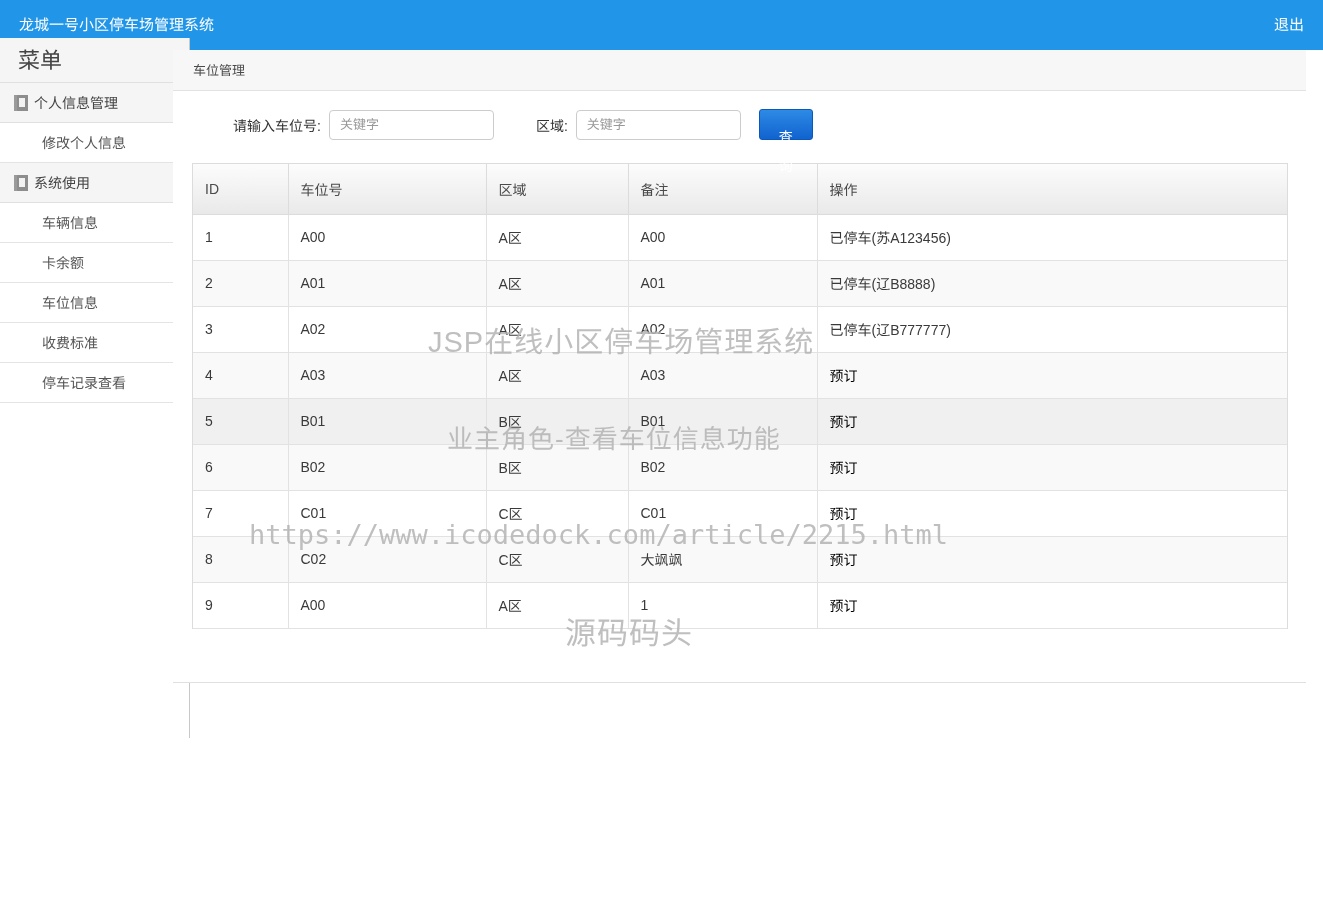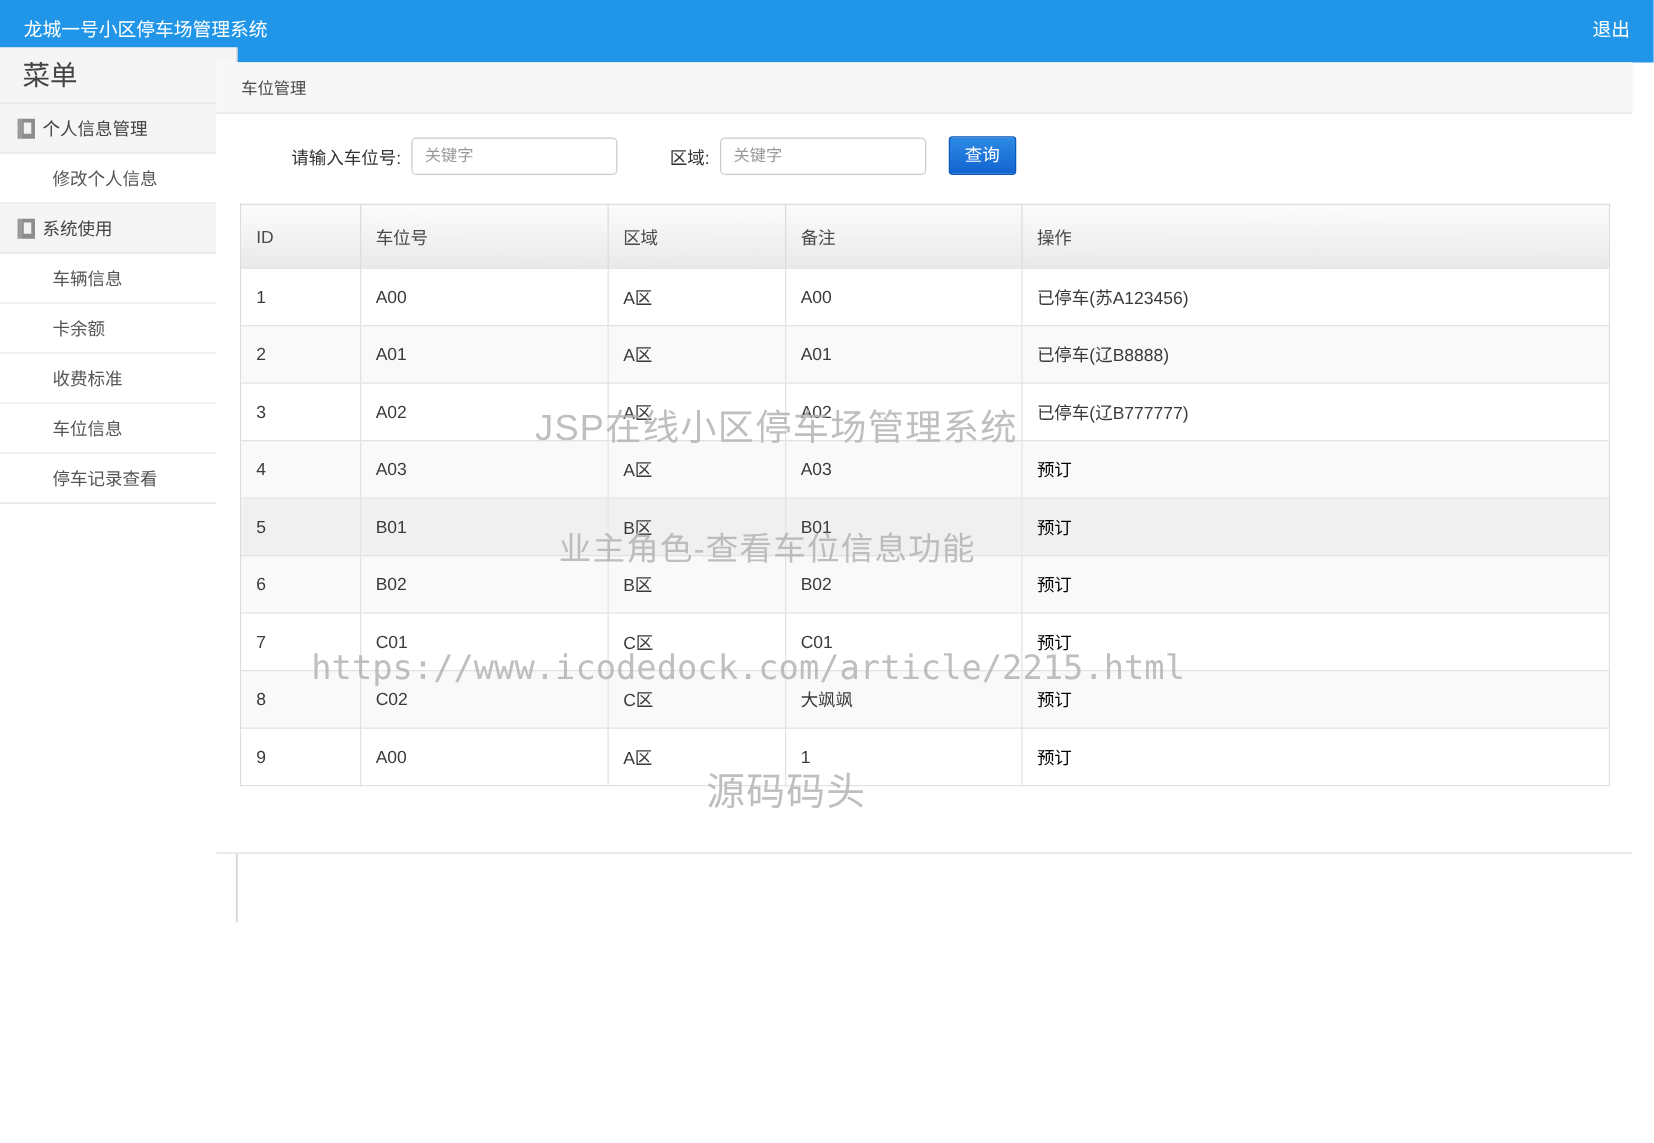--- a/index.html
+++ b/index.html
@@ -172,21 +172,21 @@
   .btn-query {
     width: 54px;
     height: 31px;
     border: 1px solid #0a58b8;
     border-radius: 3px;
     background: linear-gradient(to bottom, #2d8ae5 0%, #1163cf 100%);
     color: #ffffff;
     font-size: 14px;
     cursor: pointer;
     font-family: "Liberation Sans", "DejaVu Sans", sans-serif;
-    padding: 0;
+    padding: 13px;
     line-height: 29px;
   }
 
   
   .table-wrap {
     margin: 5px 18px 0 19px;
     border: 1px solid #dcdcdc;
     border-bottom: none;
     box-sizing: border-box;
   }
@@ -291,22 +291,22 @@
   <div class="menu-group">
     <span class="book-icon">
       <span class="spine"></span>
         <span class="cover"></span>
         <span class="page"></span>
     </span>
     <span>系统使用</span>
   </div>
   <div class="menu-item">车辆信息</div>
   <div class="menu-item">卡余额</div>
+  <div class="menu-item">车位信息</div>
   <div class="menu-item">收费标准</div>
-  <div class="menu-item">车位信息</div>
   <div class="menu-item">停车记录查看</div>
 </div>
 
 <div class="main">
 
   <div class="breadcrumb-bar">车位管理</div>
 
   <div class="search-bar">
     <span class="field-label">请输入车位号:</span>
     <input id="slot-input" class="text-input" type="text" placeholder="关键字" style="">

